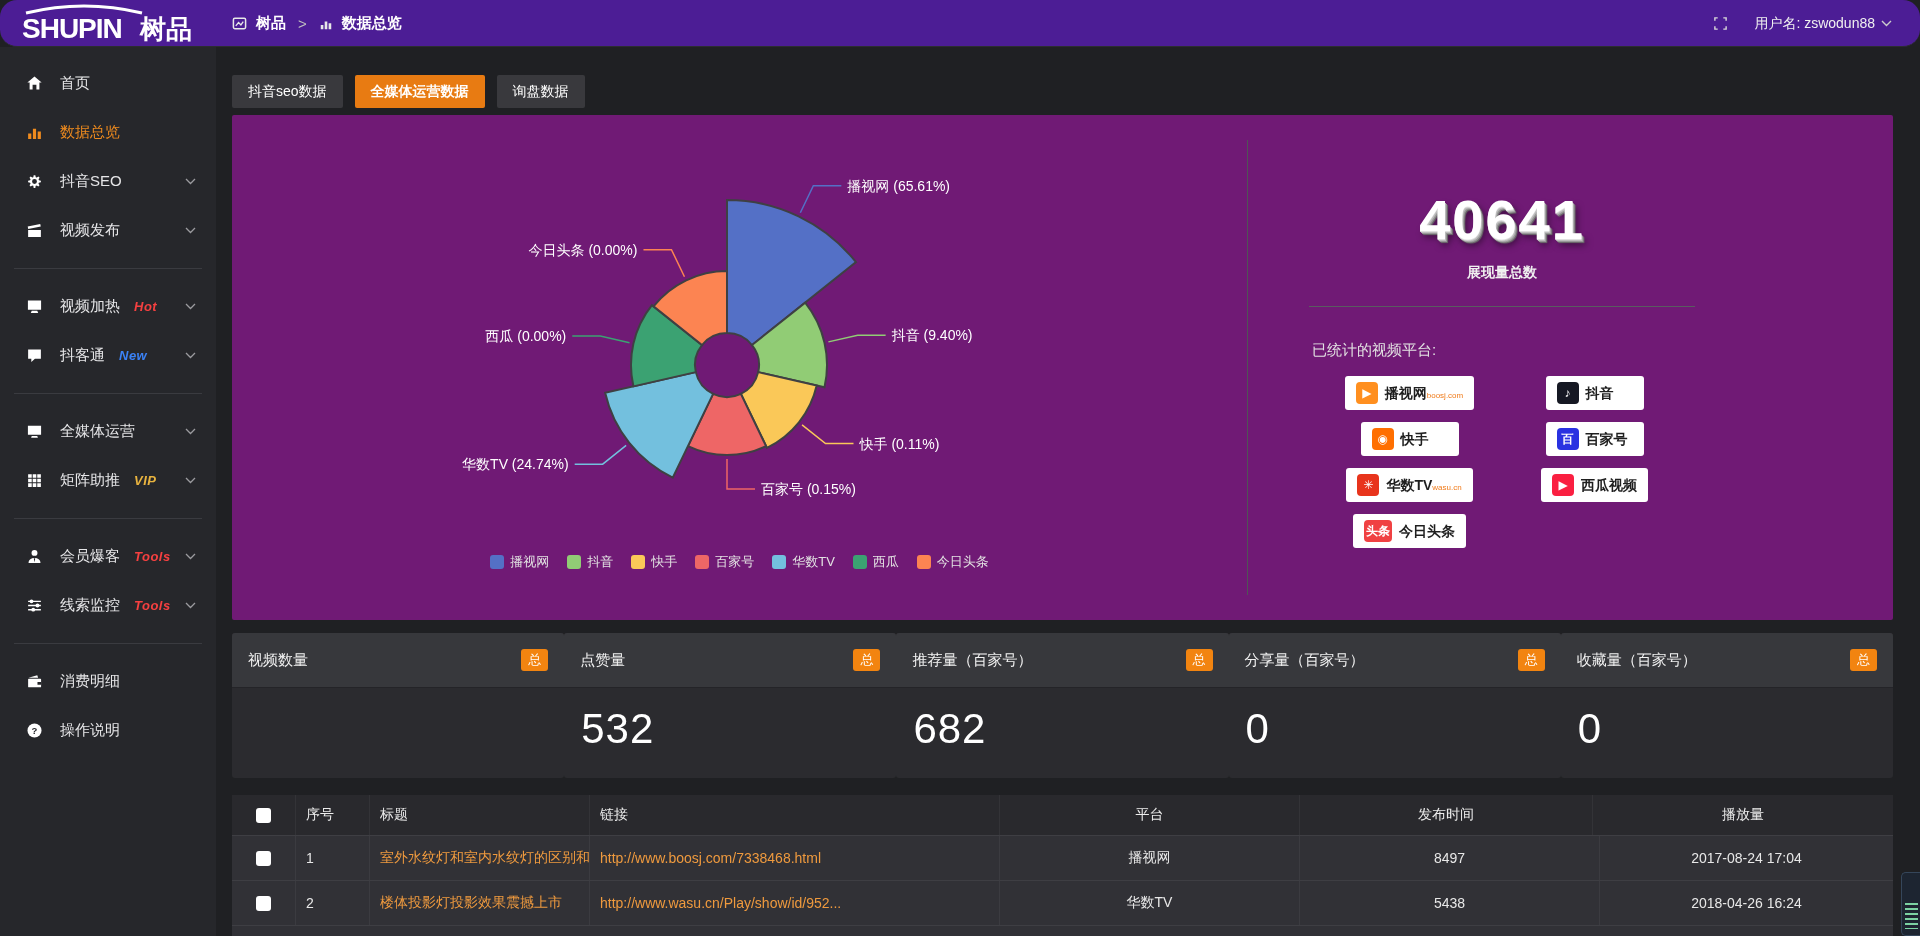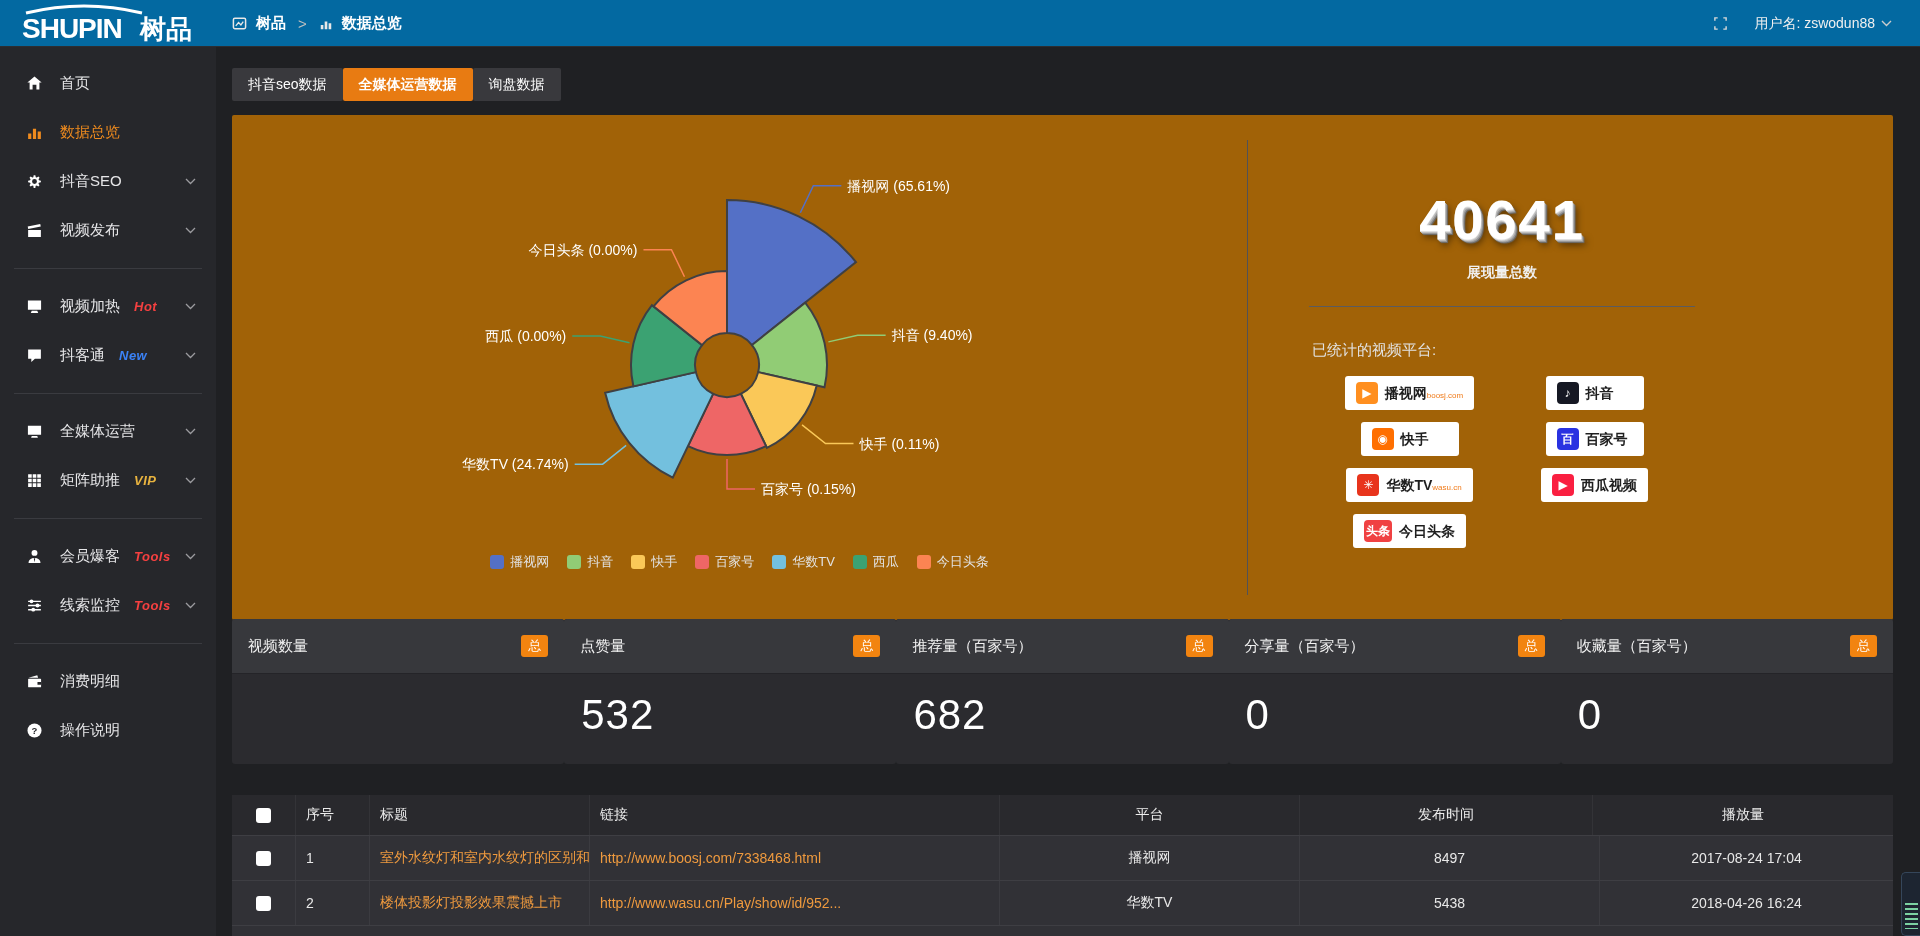--- a/index.html
+++ b/index.html
@@ -1,21 +1,21 @@
 <!DOCTYPE html>
 <html><head>
 <meta charset="utf-8">
 <style>
   * { margin:0; padding:0; box-sizing:border-box; }
   html,body { width:1920px; height:936px; overflow:hidden; background:#1f2023;
     font-family:"Liberation Sans","DejaVu Sans",sans-serif; color:#e8e8e8; }
 
   
-  .topbar { position:absolute; left:0; top:0; width:1920px; height:47px; background:#0369a1;
-    border-bottom:1px solid #2c2d31; z-index:5; }
+  .topbar { position:absolute; left:0; top:0; width:1920px; height:47px; background:#4c1d95;
+    border-bottom:1px solid #2c2d31; z-index:5;border-radius:17px; }
   .logo { position:absolute; left:14px; top:2px; }
   .breadcrumb { position:absolute; left:232px; top:0; height:47px; display:flex; align-items:center;
     gap:9px; font-size:15px; font-weight:bold; color:#fff; }
   .bc-sep { color:#c0c0c0; font-weight:normal; padding:0 3px; }
   .bc-icon { display:flex; color:#e8e8e8; }
   .topbar-right { position:absolute; right:28px; top:0; height:47px; display:flex; align-items:center; gap:26px; }
   .fs-icon { color:#d8d8d8; display:flex; cursor:pointer; }
   .user-entry { display:flex; align-items:center; gap:6px; font-size:14px; color:#f0f0f0; cursor:pointer; }
   .user-chev { color:#cccccc; display:flex; }
 
@@ -26,28 +26,28 @@
     padding:0 24px 0 26px; font-size:15px; color:#e6e6e8; cursor:pointer; }
   .mi-icon { width:19px; margin-right:15px; display:flex; color:#ffffff; }
   .menu-item.active, .menu-item.active .mi-icon { color:#ef8b1e; }
   .mi-badge { font-style:italic; font-weight:bold; font-size:13px; margin-left:14px; letter-spacing:.5px; }
   .mi-chev { position:absolute; right:20px; color:#9b9b9f; display:flex; }
   .menu-divider { height:1px; background:#3a3b40; margin:13px 14px; }
 
   
   .main { position:absolute; left:216px; top:47px; width:1704px; height:889px; }
 
-  .tabbar { position:absolute; left:16px; top:21px; display:flex; gap:0;align-items:center; }
+  .tabbar { position:absolute; left:16px; top:28px; display:flex; gap:12px;align-items:center; }
   .tab { height:33px; line-height:33px; padding:0 16px; font-size:14px; background:#39393d;
     color:#fff; border-radius:2px; cursor:pointer; }
   .tab.active { background:#e87b12; font-weight:bold; }
 
   
   .chart-panel { position:absolute; left:16px; top:68px; width:1661px; height:505px;
-    background:#a16207; border-radius:2px; }
+    background:#701a75; border-radius:2px; }
   #rose { position:absolute; left:0; top:0; }
   .chart-legend { position:absolute; left:0; top:438px; width:1015px; display:flex;
     justify-content:center; gap:18px; }
   .lg-item { display:flex; align-items:center; gap:6px; font-size:13px; color:#e2e2e2; cursor:pointer; }
   .lg-marker { width:14px; height:14px; border-radius:3px; }
   .panel-vline { position:absolute; left:1015px; top:25px; width:1px; height:455px; background:#515257; }
 
   .summary { position:absolute; left:1040px; top:0; width:460px; height:505px; text-align:center; }
   .total-number { margin-top:72px; font-size:56px; font-weight:bold; color:#ffffff; letter-spacing:2px;
     text-shadow:0 1px 0 #e0e0e0, 1px 2px 0 #bdbdbd, 2px 3px 0 #989898, 3px 4px 1px #6e6e6e, 4px 6px 7px rgba(0,0,0,.5); }
@@ -57,21 +57,21 @@
   .pf-grid { margin-top:16px; display:grid; grid-template-columns:185px 185px; justify-content:center; }
   .pf-badge { display:flex; align-items:center; gap:7px; background:#ffffff; border-radius:3px;
     height:34px; padding:0 11px; margin:0 auto 12px; min-width:98px; }
   .pf-ico { min-width:22px; height:22px; border-radius:4px; display:flex; align-items:center;
     justify-content:center; color:#fff; font-size:12px; font-weight:bold; line-height:1; padding:0 2px; }
   .pf-txt { text-align:left; }
   .pf-name { font-size:14px; font-weight:bold; color:#1f1f1f; line-height:15px; }
   .pf-sub { font-size:8px; color:#f07b1a; line-height:9px; }
 
   
-  .cards { position:absolute; left:16px; top:572px; width:1661px; display:flex; }
+  .cards { position:absolute; left:16px; top:586px; width:1661px; display:flex; }
   .card { flex:1; height:145px; background:#2b2b2f; border-radius:3px; overflow:hidden; }
   .card-head { height:55px; background:#37383c; border-bottom:1px solid #242428; display:flex;
     align-items:center; justify-content:space-between; padding:0 16px; }
   .card-title { font-size:15px; color:#f2f2f2; }
   .badge-total { background:#f28410; color:#fff; font-size:13px; padding:2px 7px; border-radius:3px; }
   .card-value { font-size:42px; color:#ffffff; padding:17px 0 0 17px; letter-spacing:1px; }
 
   
   .vtable { position:absolute; left:16px; top:748px; width:1661px; height:141px; overflow:hidden;
     background:#fef9c3; }

